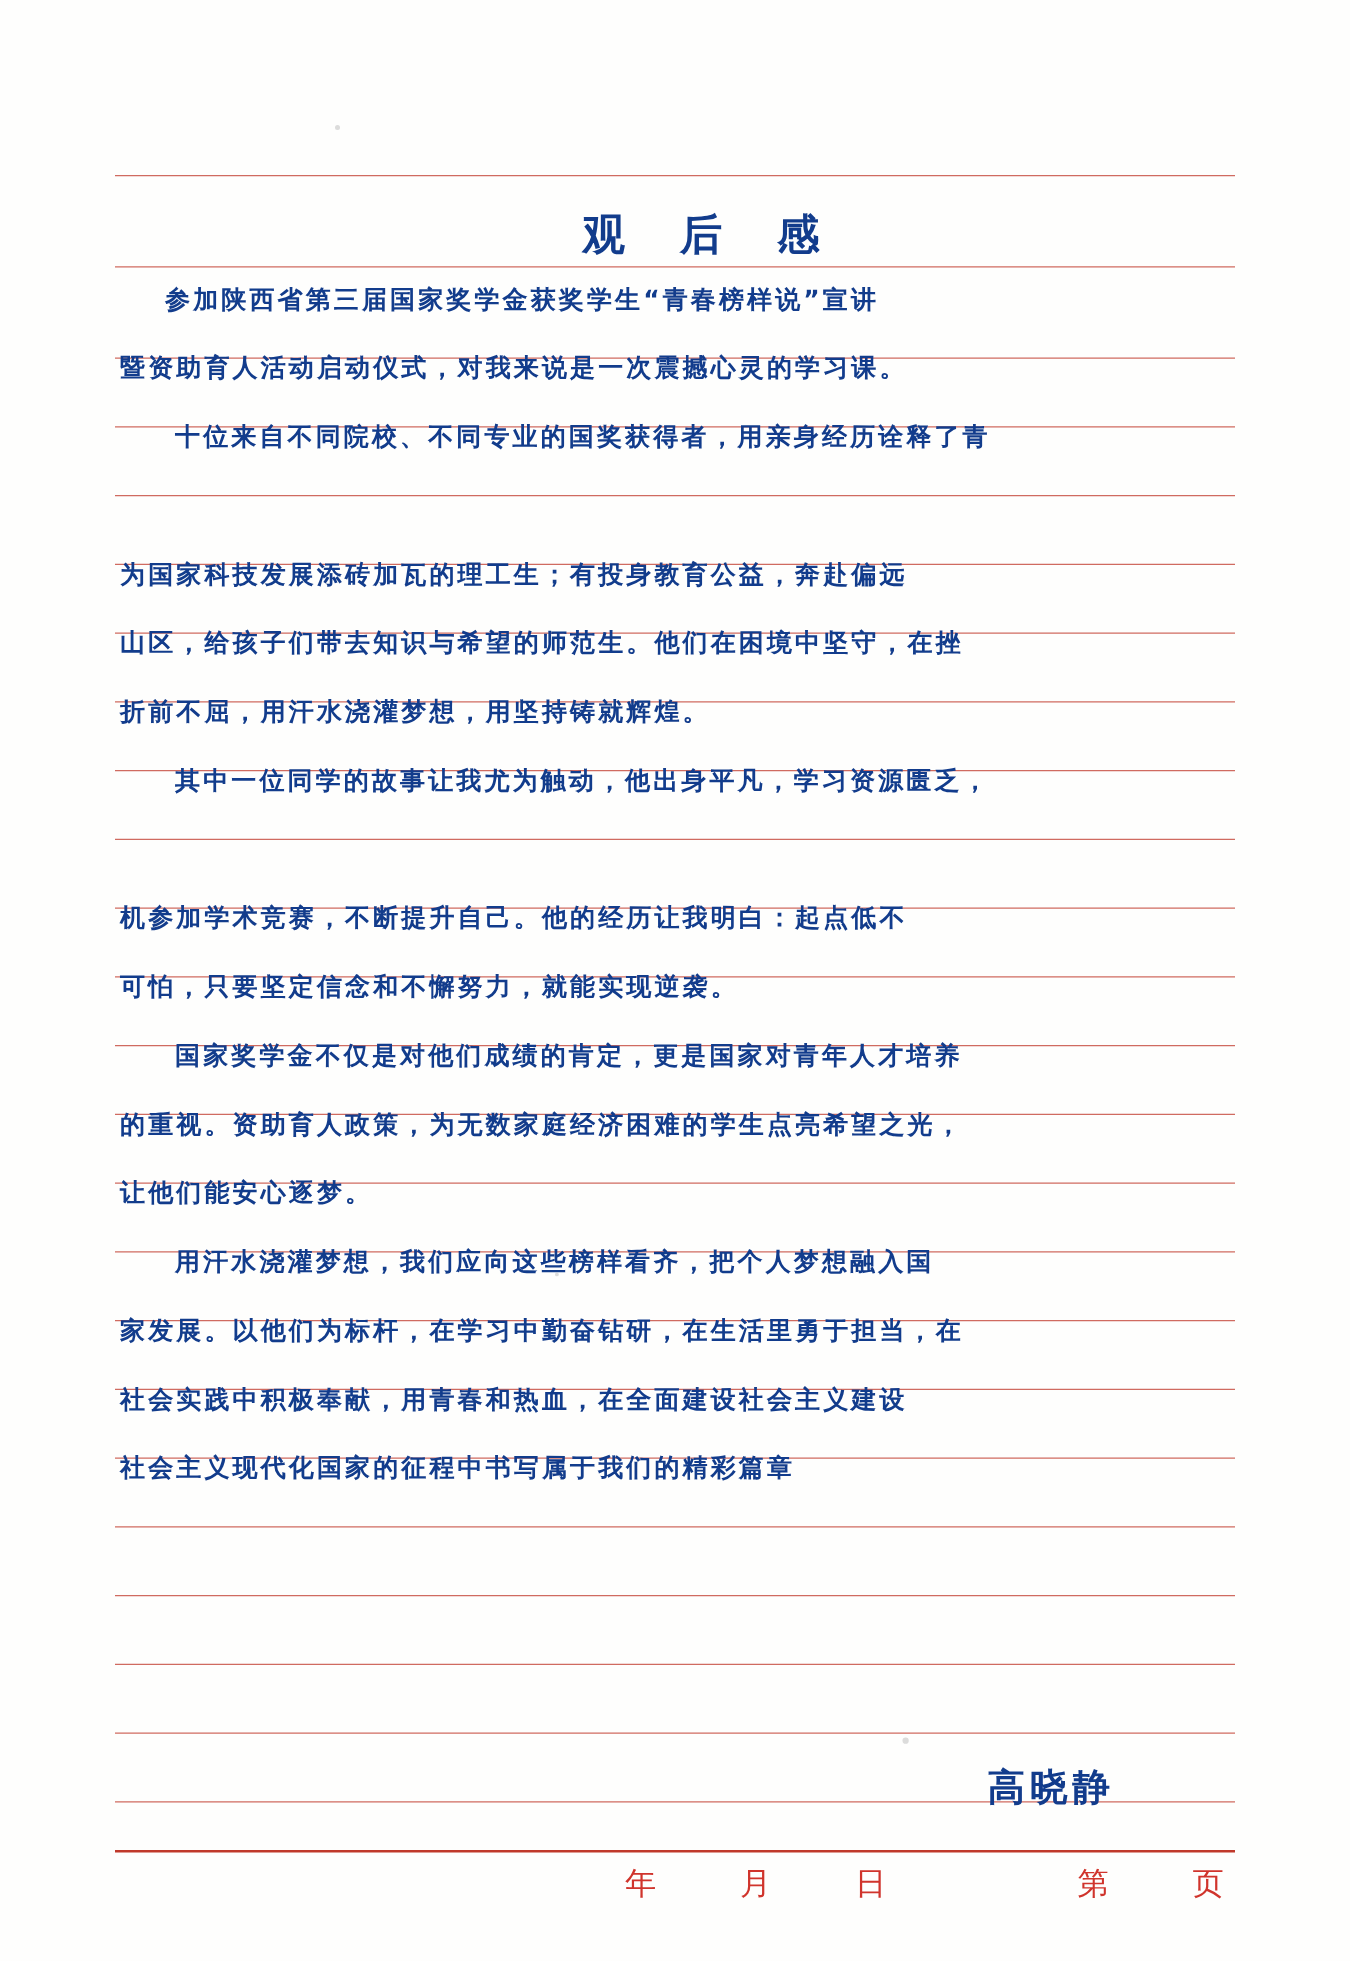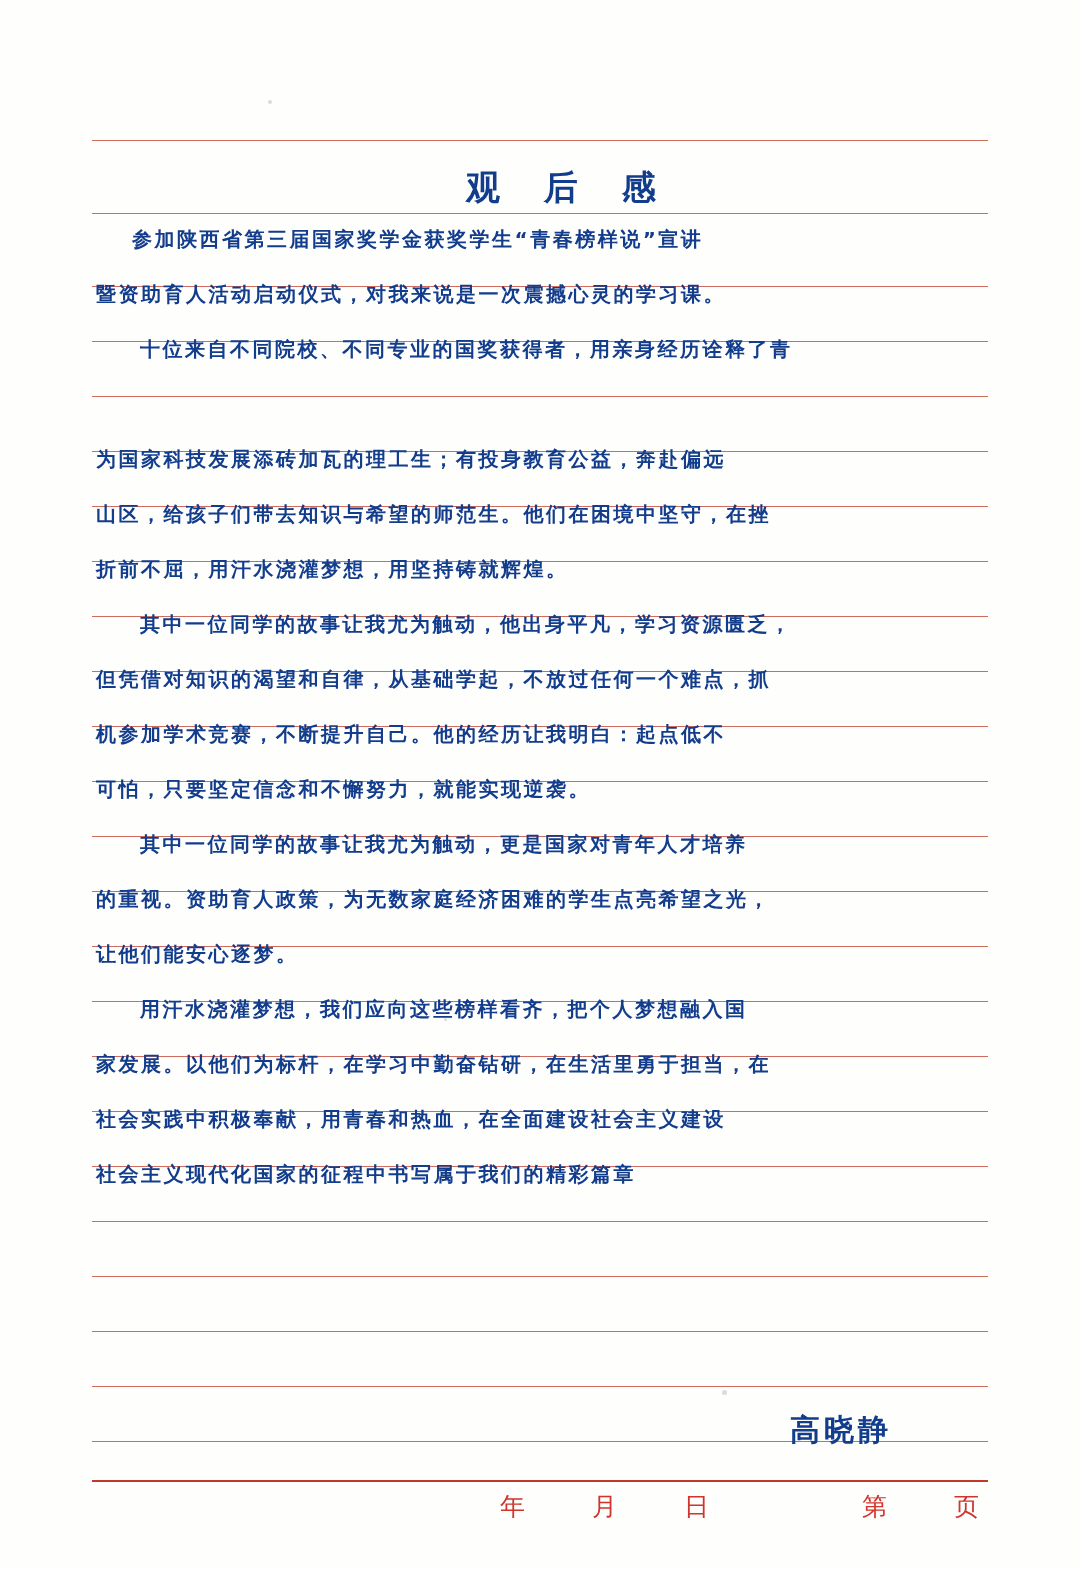--- a/index.html
+++ b/index.html
@@ -129,24 +129,23 @@
 
   <div class="title-hand" style="left:466px; top:165px;">观 后 感</div>
 
   <div class="hand l" style="left:132px; top:226px;">参加陕西省第三届国家奖学金获奖学生“青春榜样说”宣讲</div>
   <div class="hand l" style="left:96px;  top:281px;text-align:right;">暨资助育人活动启动仪式，对我来说是一次震撼心灵的学习课。</div>
   <div class="hand l" style="left:140px; top:336px;">十位来自不同院校、不同专业的国奖获得者，用亲身经历诠释了青</div>
   <div class="hand l" style="left:96px;  top:446px;">为国家科技发展添砖加瓦的理工生；有投身教育公益，奔赴偏远</div>
   <div class="hand l" style="left:96px;  top:501px;">山区，给孩子们带去知识与希望的师范生。他们在困境中坚守，在挫</div>
   <div class="hand l" style="left:96px;  top:556px;">折前不屈，用汗水浇灌梦想，用坚持铸就辉煌。</div>
   <div class="hand l" style="left:140px; top:611px;">其中一位同学的故事让我尤为触动，他出身平凡，学习资源匮乏，</div>
-  <div class="hand l" style="left:96px;  top:666px;">但凭借对知识的渴望和自律，从基础学起，不放过任何一个难点，抓</div>
   <div class="hand l" style="left:96px;  top:721px;">机参加学术竞赛，不断提升自己。他的经历让我明白：起点低不</div>
   <div class="hand l" style="left:96px;  top:776px;">可怕，只要坚定信念和不懈努力，就能实现逆袭。</div>
-  <div class="hand l" style="left:140px; top:831px;">其中一位同学的故事让我尤为触动，更是国家对青年人才培养</div>
+  <div class="hand l" style="left:140px; top:831px;">国家奖学金不仅是对他们成绩的肯定，更是国家对青年人才培养</div>
   <div class="hand l" style="left:96px;  top:886px;">的重视。资助育人政策，为无数家庭经济困难的学生点亮希望之光，</div>
   <div class="hand l" style="left:96px;  top:941px;">让他们能安心逐梦。</div>
   <div class="hand l" style="left:140px; top:996px;">用汗水浇灌梦想，我们应向这些榜样看齐，把个人梦想融入国</div>
   <div class="hand l" style="left:96px;  top:1051px;">家发展。以他们为标杆，在学习中勤奋钻研，在生活里勇于担当，在</div>
   <div class="hand l" style="left:96px;  top:1106px;">社会实践中积极奉献，用青春和热血，在全面建设社会主义建设</div>
   <div class="hand l" style="left:96px;  top:1161px;">社会主义现代化国家的征程中书写属于我们的精彩篇章</div>
 
   <div class="sign" style="left:790px; top:1410px;">高晓静</div>
 
   <div class="footer-line"></div>

